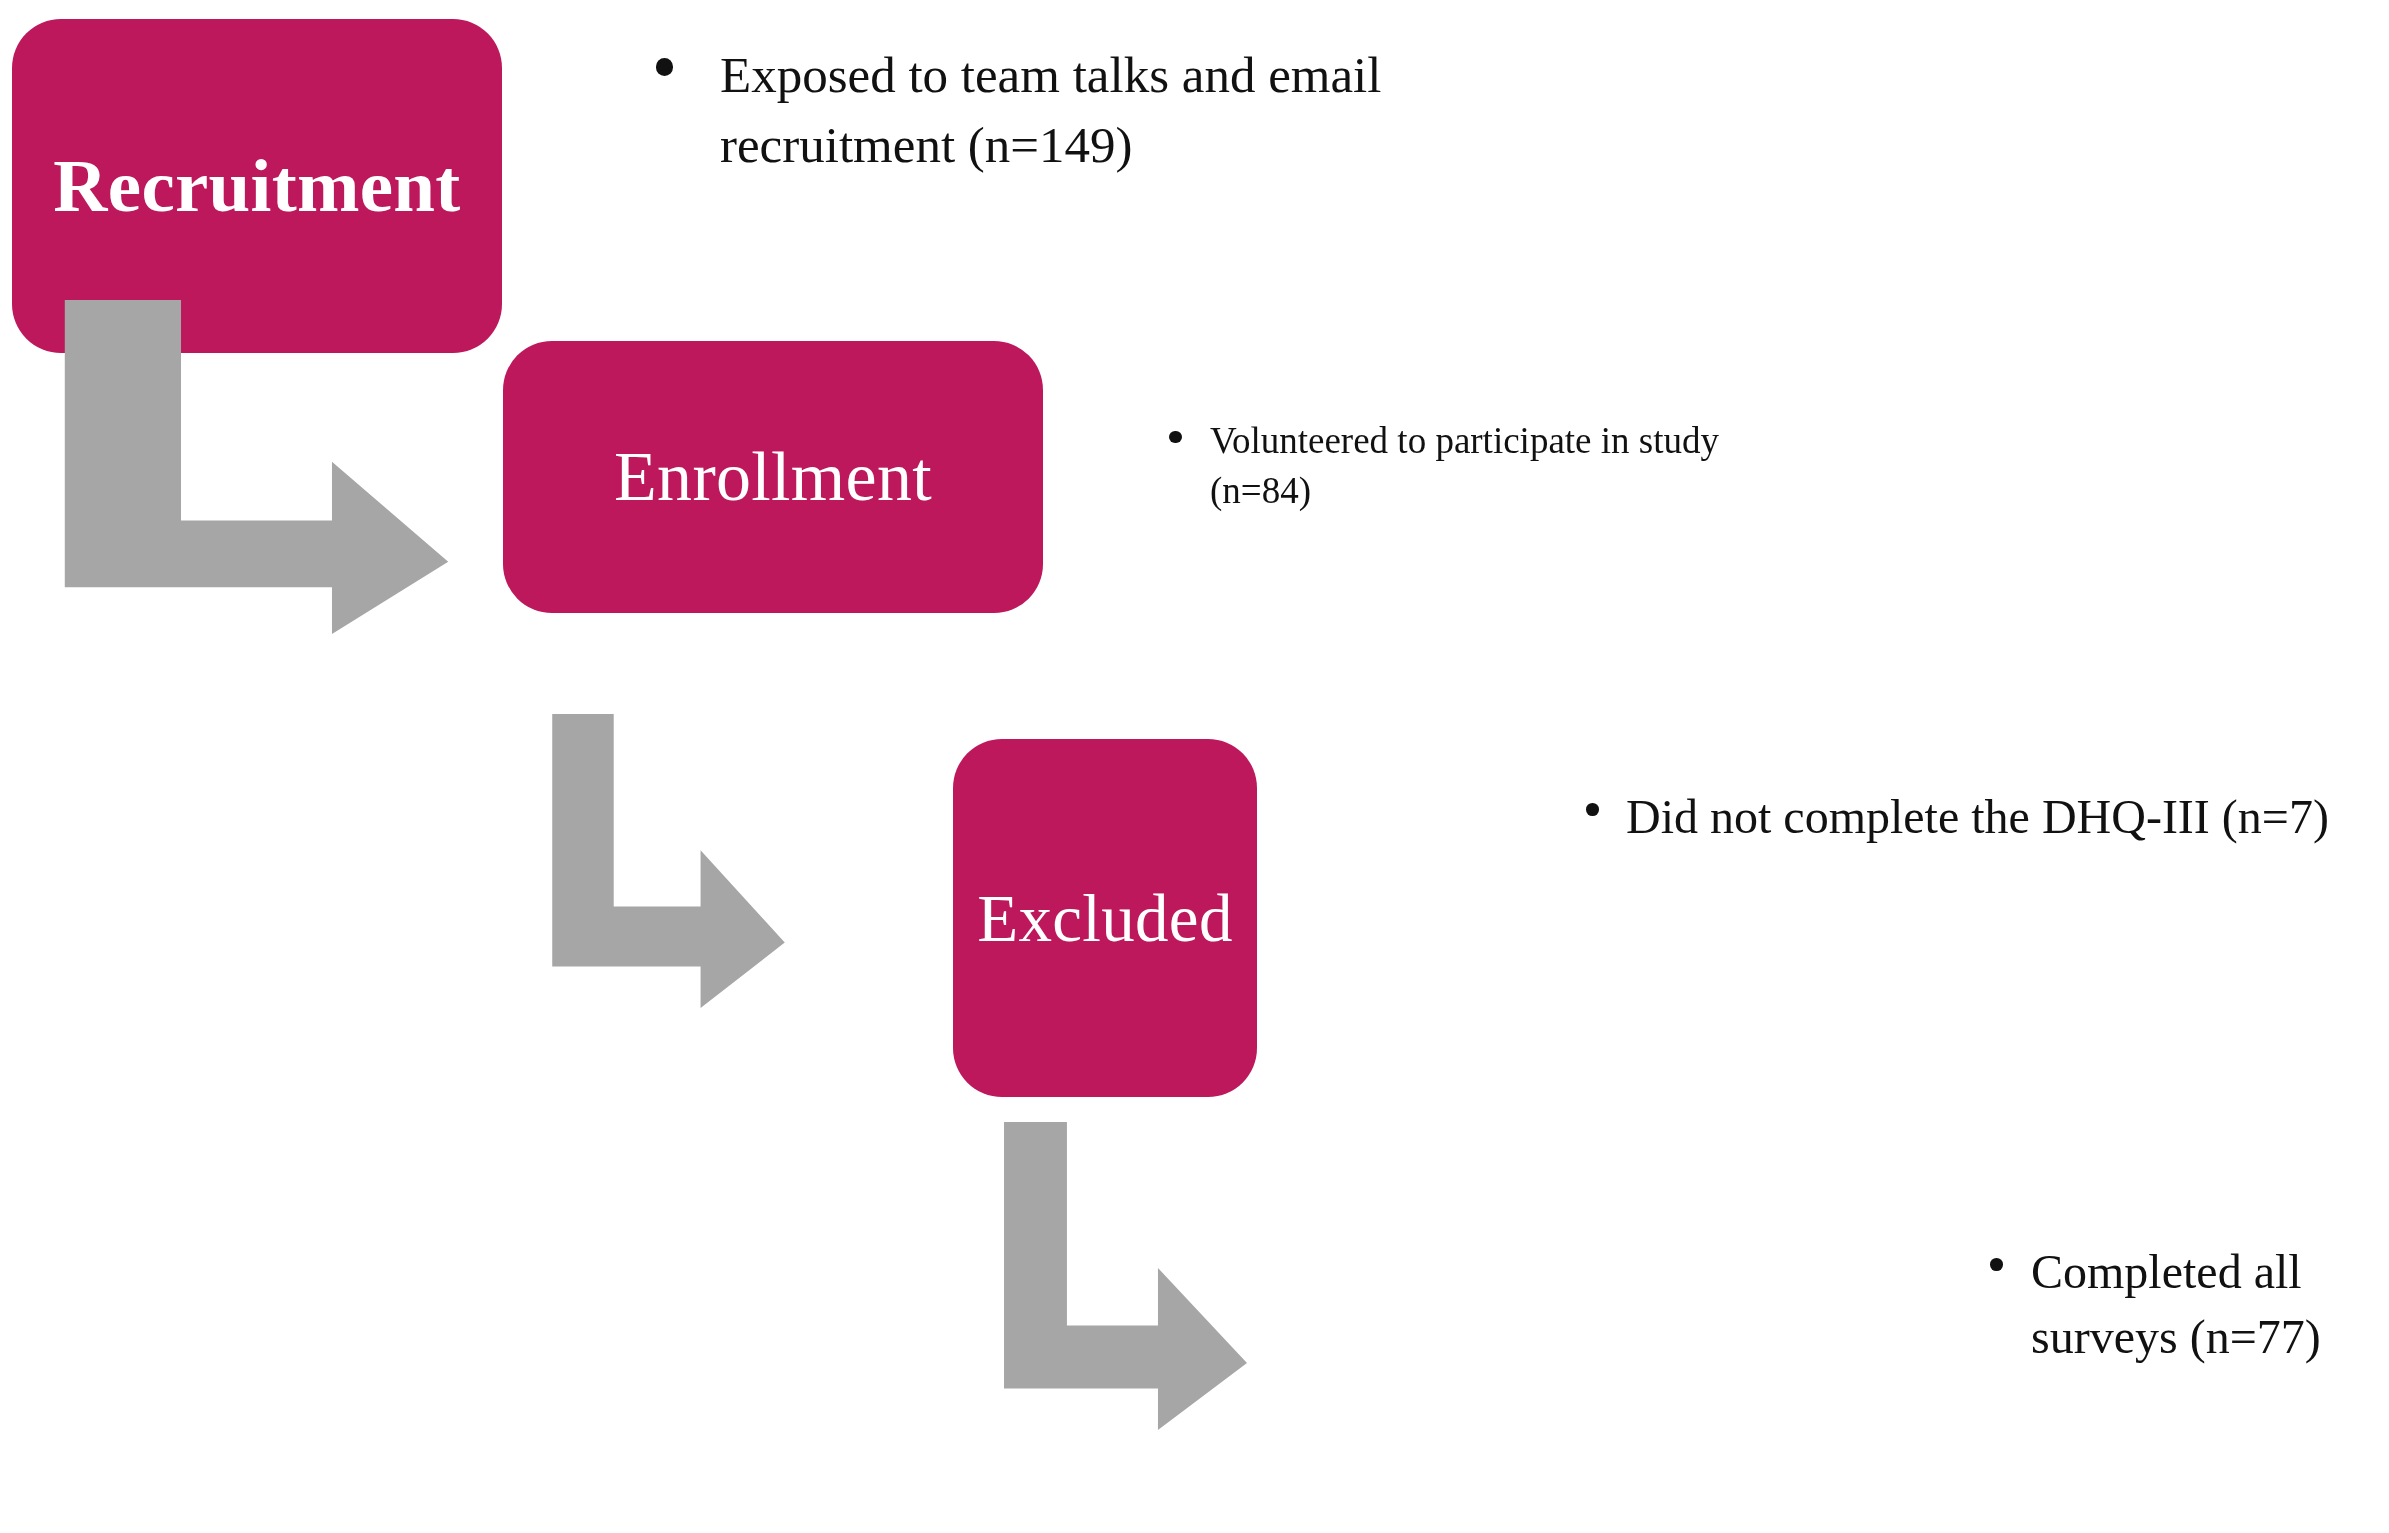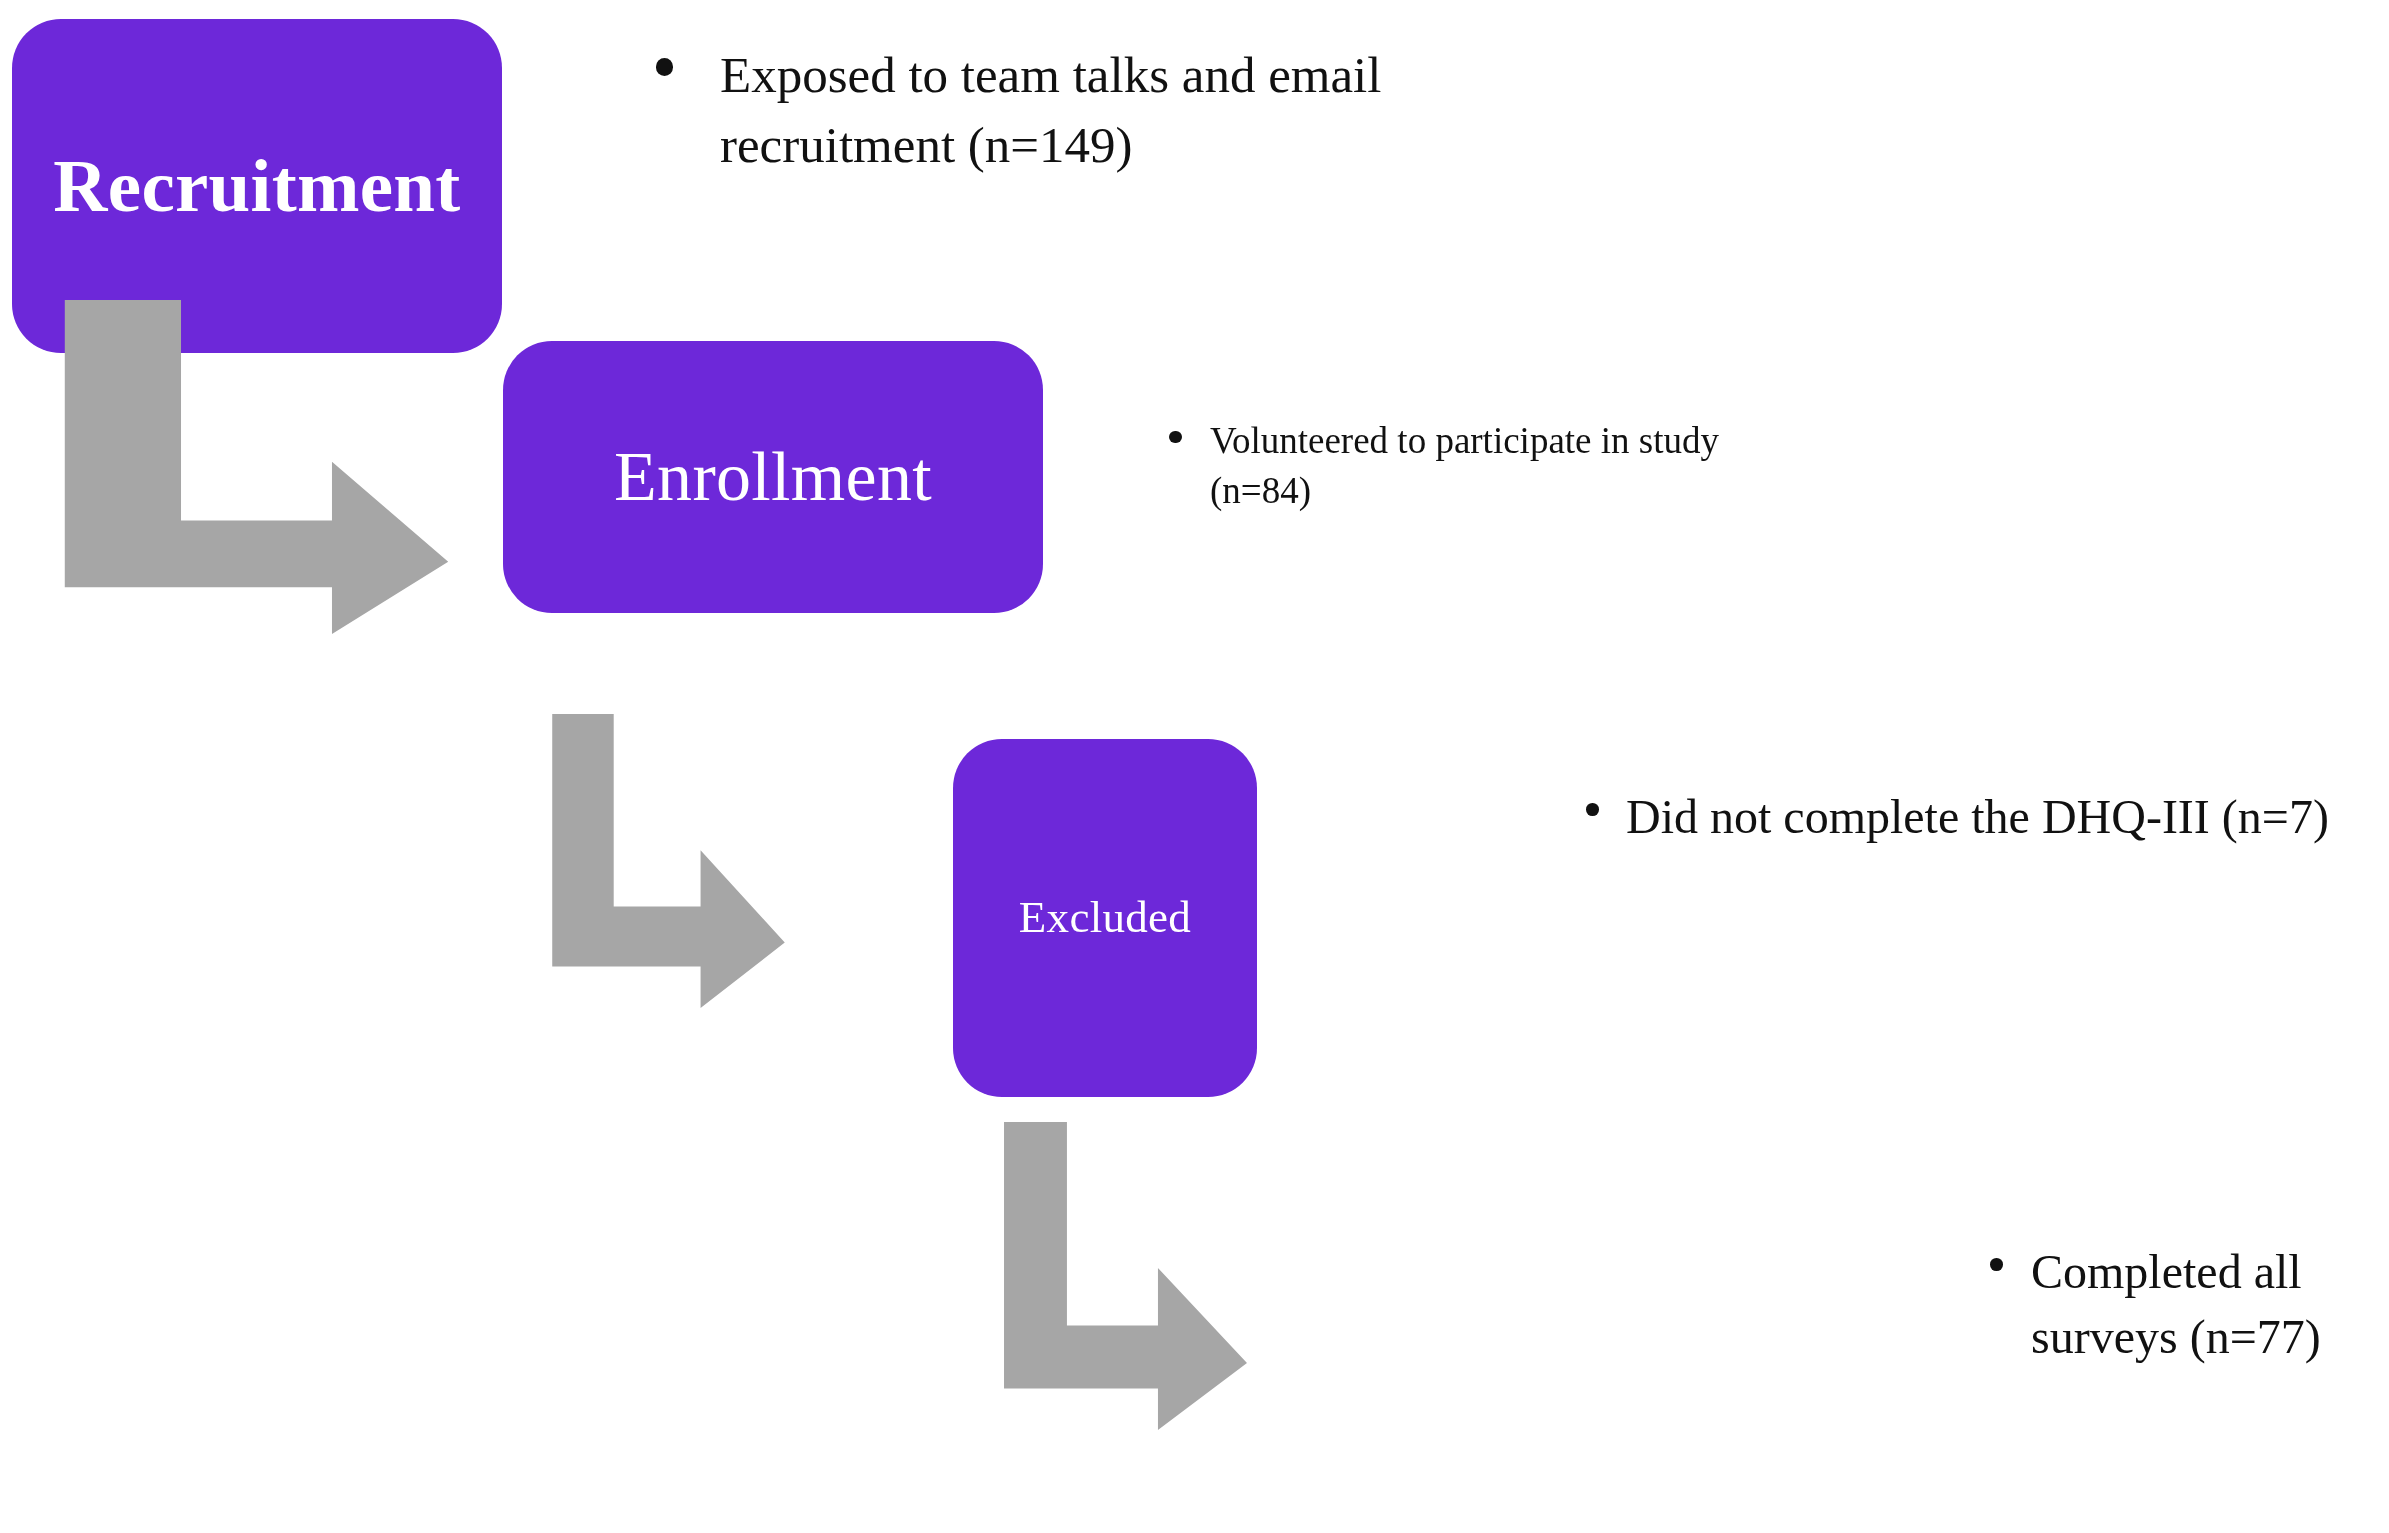--- a/index.html
+++ b/index.html
@@ -12,21 +12,21 @@
     width: 2389px;
     height: 1533px;
     background: #ffffff;
     overflow: hidden;
     font-family: "Liberation Serif", "DejaVu Serif", serif;
   }
 
   
   .stage-box {
     position: absolute;
-    background: #6d28d9;
+    background: #be185d;
     border-radius: 52px;
     display: flex;
     align-items: center;
     justify-content: center;
     box-sizing: border-box;
   }
   .stage-label {
     color: #ffffff;
     font-family: "Liberation Serif", "DejaVu Serif", serif;
     font-size: 70px;
@@ -36,21 +36,21 @@
   }
   .stage-label.bold { font-weight: bold; }
 
   #box-recruitment { left: 12px;   top: 19px;   width: 490px; height: 334px; border-radius: 49px; }
   #box-enrollment  { left: 503px;  top: 341px;  width: 540px; height: 272px; border-radius: 49px; }
   #box-excluded    { left: 953px; top: 739px; width: 304px; height: 358px; border-radius: 49px; }
   #box-analysis    { left: 1393px; top: 1140px; width: 308px; height: 324px; border-radius: 49px; }
 
   #box-recruitment .stage-label { font-size: 75px; }
   #box-enrollment  .stage-label { font-size: 70px; }
-  #box-excluded    .stage-label { font-size: 45px; }
+  #box-excluded    .stage-label { font-size: 67px; }
   #box-analysis    .stage-label { font-size: 67px; }
 
   
   .elbow-arrow {
     position: absolute;
   }
   .elbow-arrow svg { display: block; overflow: visible; }
 
   #arrow-1 { left: 59px;   top: 300px;  width: 395px; height: 334px; }
   #arrow-2 { left: 548px;  top: 714px; width: 241px; height: 294px; }

